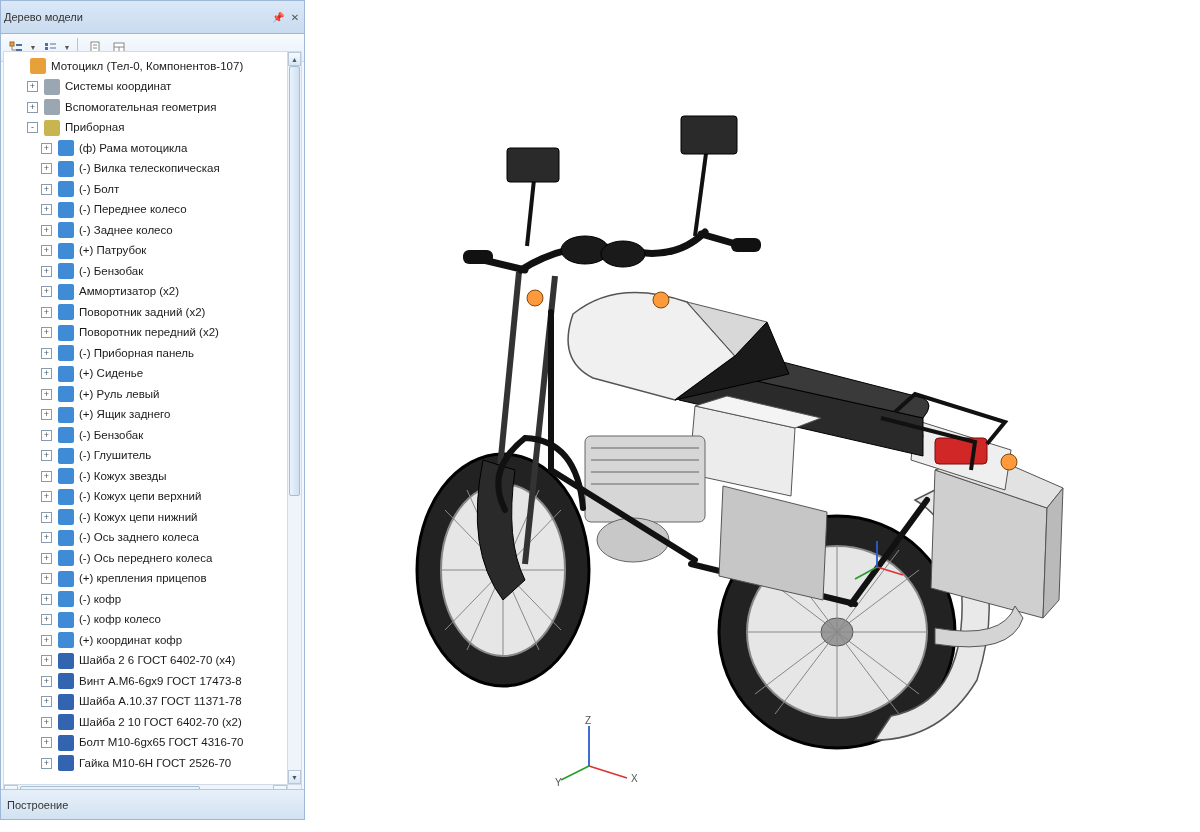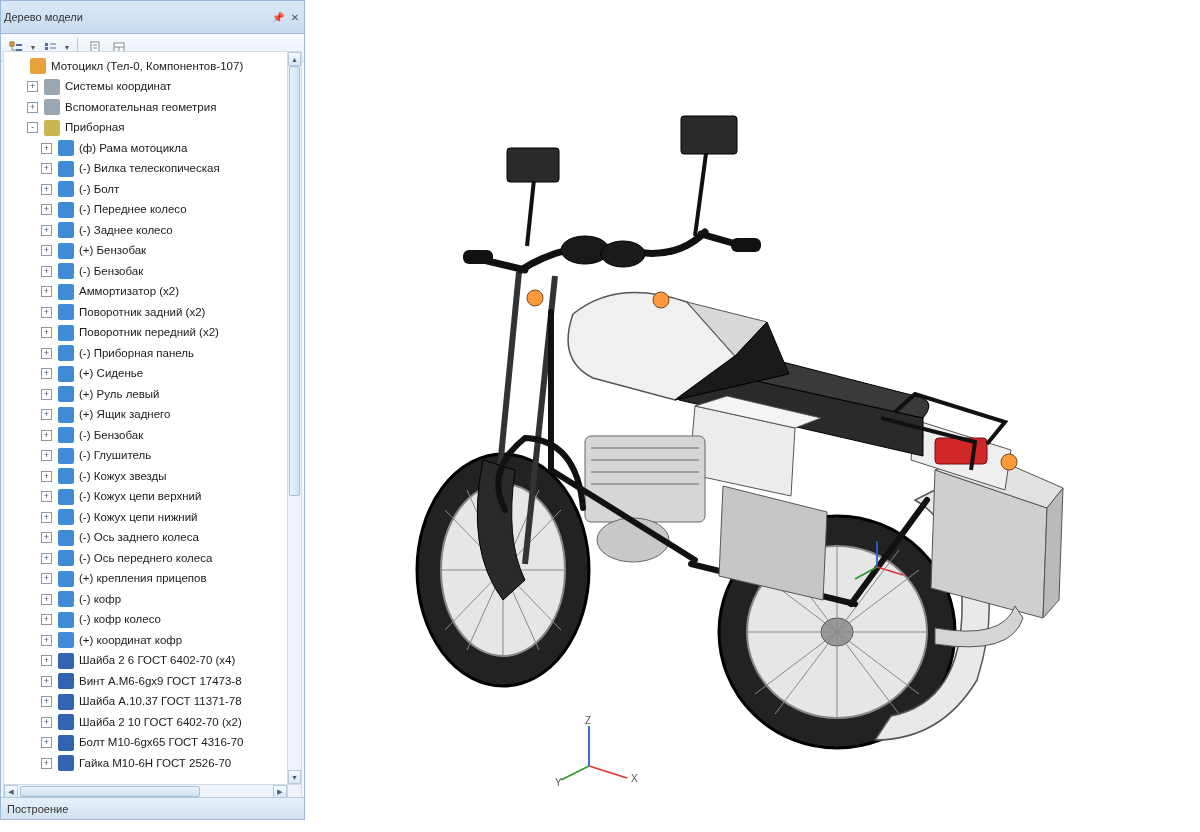--- a/index.html
+++ b/index.html
@@ -91,21 +91,21 @@
   .hscroll .thumb {
     position:absolute; top:1px; bottom:1px; left:16px; width:180px;
     background:linear-gradient(#eaf3fb,#cfe1f1); border:1px solid #a8bdd2; border-radius:2px;
   }
   .corner {
     position:absolute; right:0; bottom:0; width:14px; height:14px; background:#eef4fa;
     border-left:1px solid #cfdce8; border-top:1px solid #cfdce8;
   }
 
   .statusbar {
-    position:absolute; left:0; right:0; bottom:0; height:22px;
+    position:absolute; left:0; right:0; bottom:0; height:30px;
     background:linear-gradient(#e6f0fa,#d3e2f1); border-top:1px solid #b6c8da;
     font-size:11px; color:#333; display:flex; align-items:center; padding:0 6px;
   }
 
   .viewport {
     position:absolute; left:305px; top:0; right:0; height:820px; background:#fff;
   }
   .moto-svg { position:absolute; left:70px; top:40px; }
 
   .axis-gizmo { position:absolute; left:250px; bottom:24px; font-size:10px; }
@@ -220,21 +220,21 @@
           <div class="tree-row">
             <span class="indent w2"></span>
             <span class="toggle">+</span>
             <span class="node-icon ic-part"></span>
             <span class="node-label">(-) Заднее колесо</span>
           </div>
           <div class="tree-row">
             <span class="indent w2"></span>
             <span class="toggle">+</span>
             <span class="node-icon ic-part"></span>
-            <span class="node-label">(+) Бензобак</span>
+            <span class="node-label">(+) Патрубок</span>
           </div>
           <div class="tree-row">
             <span class="indent w2"></span>
             <span class="toggle">+</span>
             <span class="node-icon ic-part"></span>
             <span class="node-label">(-) Бензобак</span>
           </div>
           <div class="tree-row">
             <span class="indent w2"></span>
             <span class="toggle">+</span>

